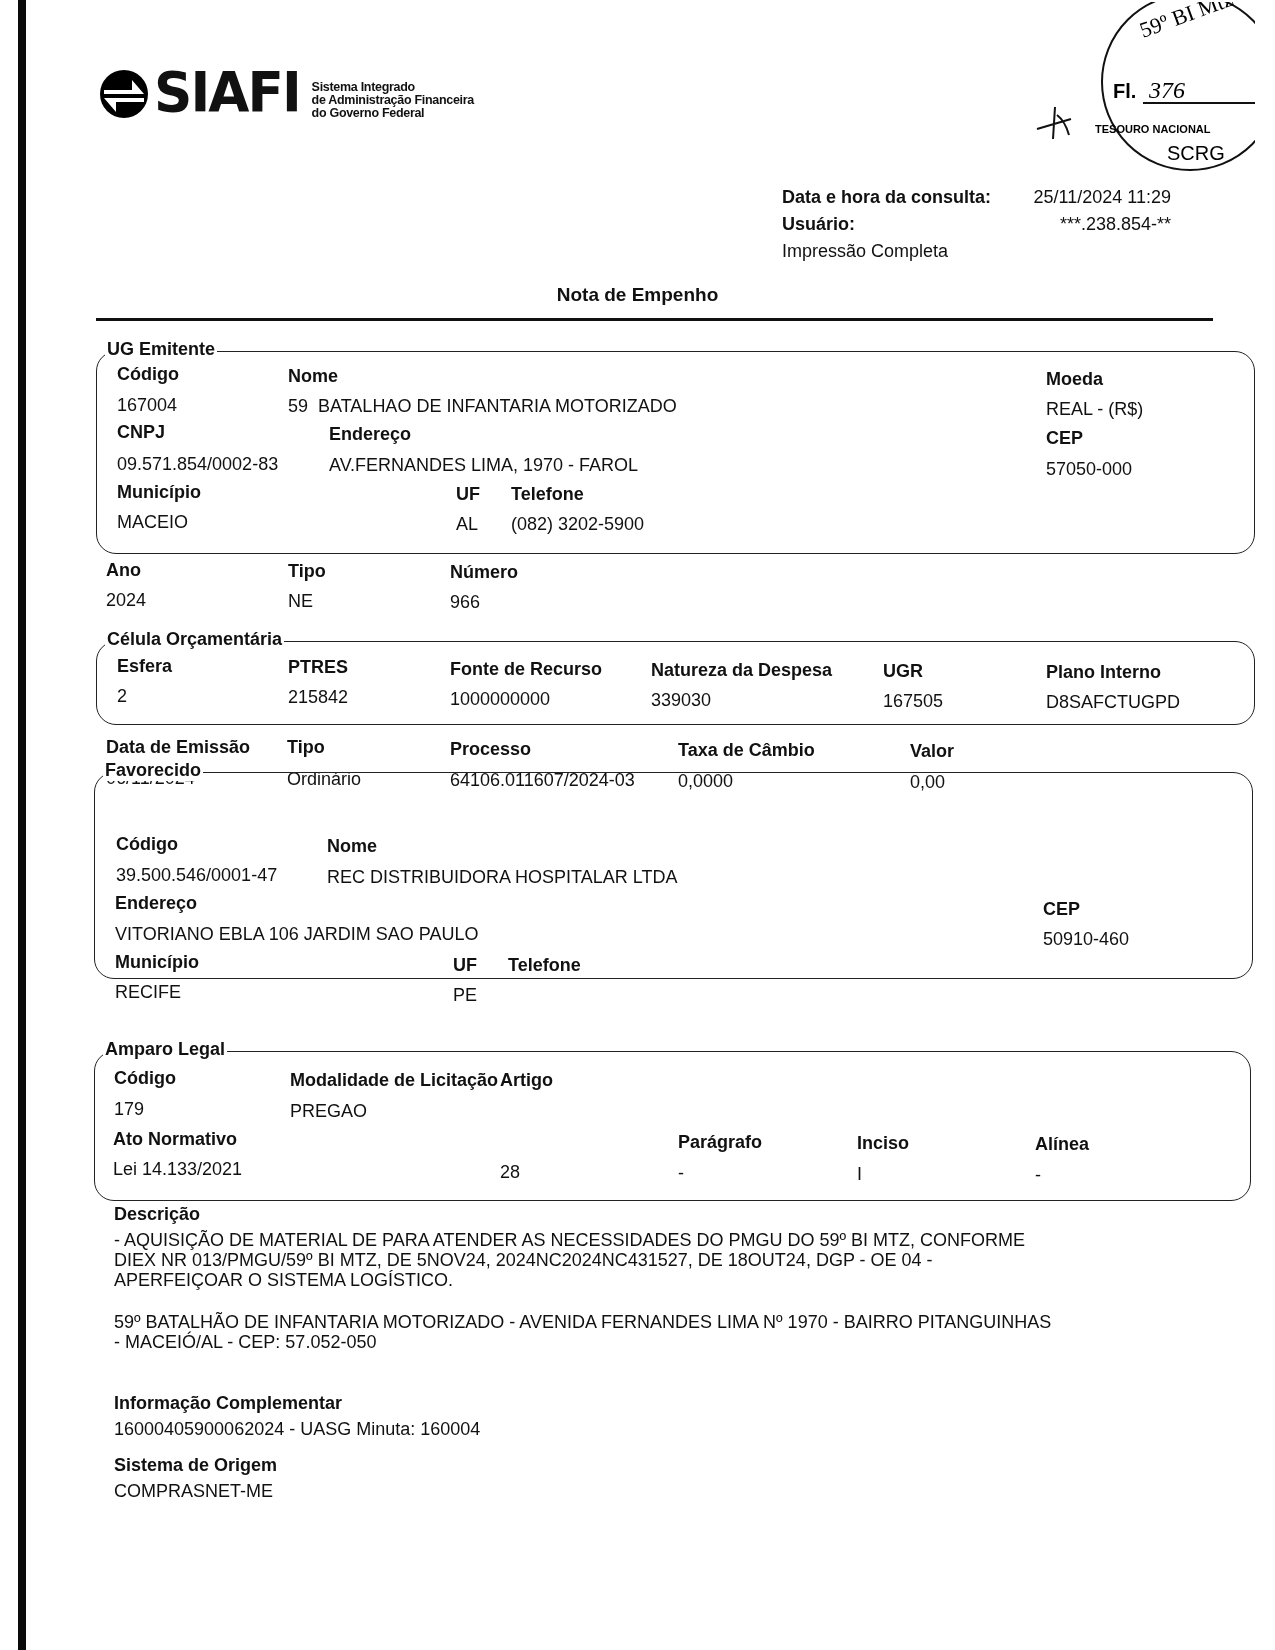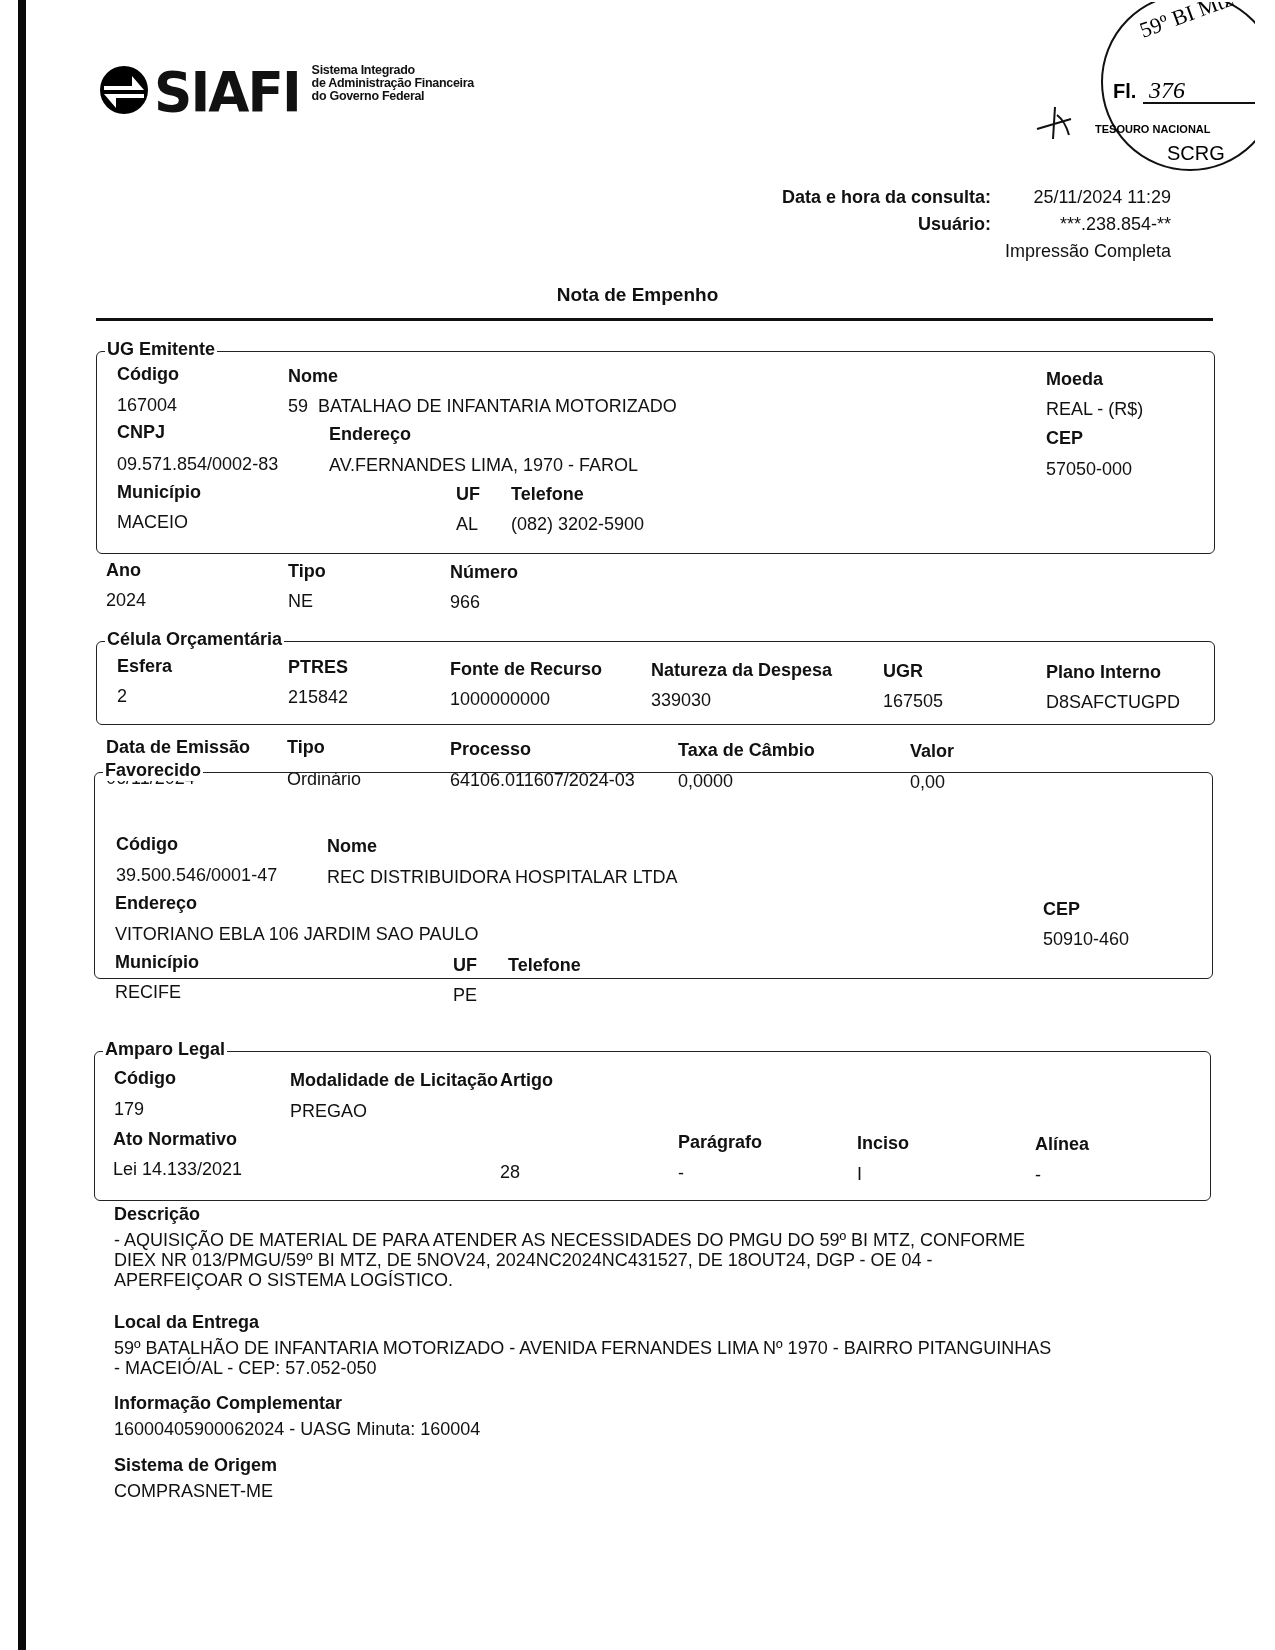--- a/index.html
+++ b/index.html
@@ -1,31 +1,31 @@
 <!DOCTYPE html>
 <html><head>
 <meta charset="utf-8">
 <style>
   html, body { margin: 0; padding: 0; background: #ffffff; }
   body { width: 1275px; height: 1650px; position: relative; overflow: hidden;
          font-family: "Liberation Sans", sans-serif; color: #111; }
   .scanbar { position: absolute; left: 18px; top: 0; width: 8px; height: 1650px; background: #0a0a0a; }
-  .logo { position: absolute; left: 98px; top: 64px; display: flex; align-items: flex-start; }
+  .logo { position: absolute; left: 98px; top: 64px; display: flex; align-items: flex-end; }
   .logo-mark { width: 52px; height: 52px; }
   .logo-text { font-family: "DejaVu Sans", sans-serif; font-weight: 900; font-size: 56px; letter-spacing: -2px;
                line-height: 1; margin-left: 4px; transform: scaleX(0.95); transform-origin: left; }
   .logo-sub { margin-left: 4px; font-size: 12.5px; font-weight: 700; line-height: 13px; letter-spacing: -0.3px; }
   .stamp { position: absolute; left: 1085px; top: 2px; width: 170px; height: 170px; }
   .meta { position: absolute; right: 104px; top: 184px; text-align: right; font-size: 18px; line-height: 27px; }
-  .meta .row { display: flex; justify-content: flex-end; }
+  .meta .row { display: flex; justify-content: space-between; }
   .meta .lbl { font-weight: 700; margin-right: 20px; }
   .meta .val { min-width: 160px; text-align: right; }
   .title { position: absolute; left: 0; width: 1275px; top: 284px; text-align: center; font-weight: 700; font-size: 19px; }
   .rule { position: absolute; left: 96px; width: 1117px; top: 318px; height: 3px; background: #111; }
-  .box { position: absolute; border: 1.6px solid #222; border-radius: 6px; }
+  .box { position: absolute; border: 1.6px solid #222; border-radius: 20px; padding-left: 40px; }
   .legend { position: absolute; top: -13px; left: 8px; background: #fff; padding: 0 2px; font-weight: 700; font-size: 18px; }
   .f { position: absolute; font-size: 18px; white-space: nowrap; }
   .b { font-weight: 700; }
   .block { position: absolute; left: 102px; font-size: 18px; line-height: 20px; margin-left: 12px; }
   .block .h { font-weight: 700; margin-bottom: 6px; }
 </style>
 </head>
 <body>
 
 <div class="scanbar"></div>
@@ -167,21 +167,20 @@
 <span class="f" style="left:1035px;top:1165px">-</span>
 
 <div class="block" style="top:1204px">
   <div class="h">Descrição</div>
   <div>- AQUISIÇÃO DE MATERIAL DE PARA ATENDER AS NECESSIDADES DO PMGU DO 59º BI MTZ, CONFORME</div>
   <div>DIEX NR 013/PMGU/59º BI MTZ, DE 5NOV24, 2024NC2024NC431527, DE 18OUT24, DGP - OE 04 -</div>
   <div>APERFEIÇOAR O SISTEMA LOGÍSTICO.</div>
 </div>
 
 <div class="block" style="top:1312px">
-  <div class="h">Local da Entrega</div>
   <div>59º BATALHÃO DE INFANTARIA MOTORIZADO - AVENIDA FERNANDES LIMA Nº 1970 - BAIRRO PITANGUINHAS</div>
   <div>- MACEIÓ/AL - CEP: 57.052-050</div>
 </div>
 
 <div class="block" style="top:1393px">
   <div class="h">Informação Complementar</div>
   <div>16000405900062024 - UASG Minuta: 160004</div>
 </div>
 
 <div class="block" style="top:1455px">

